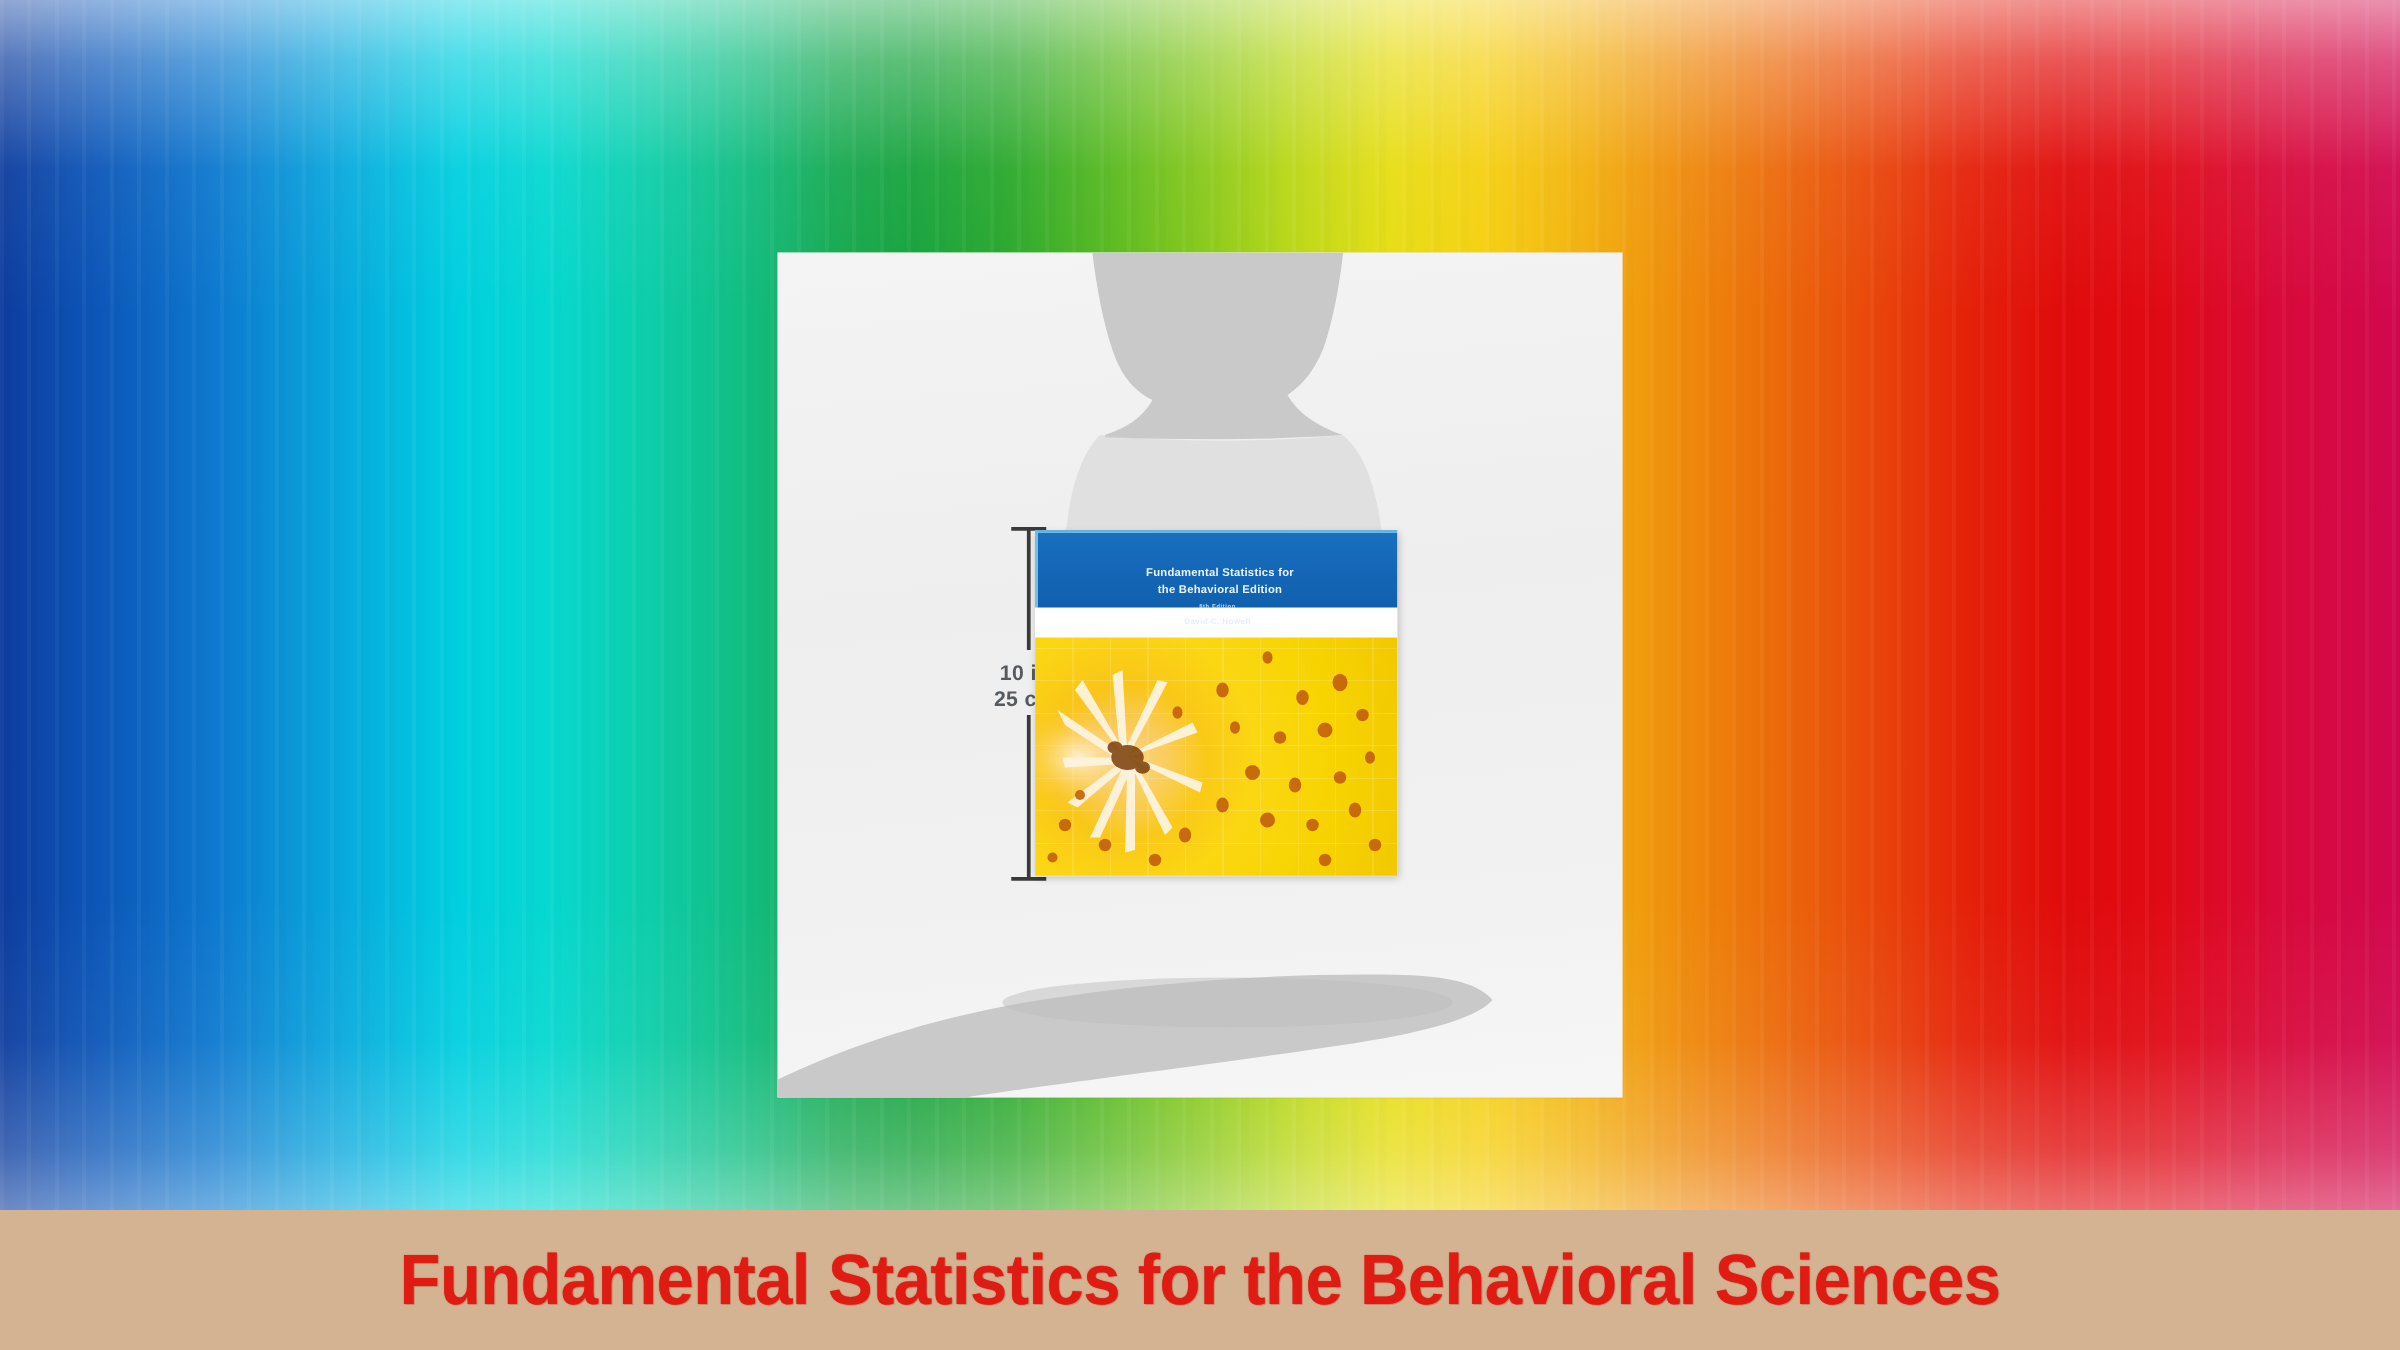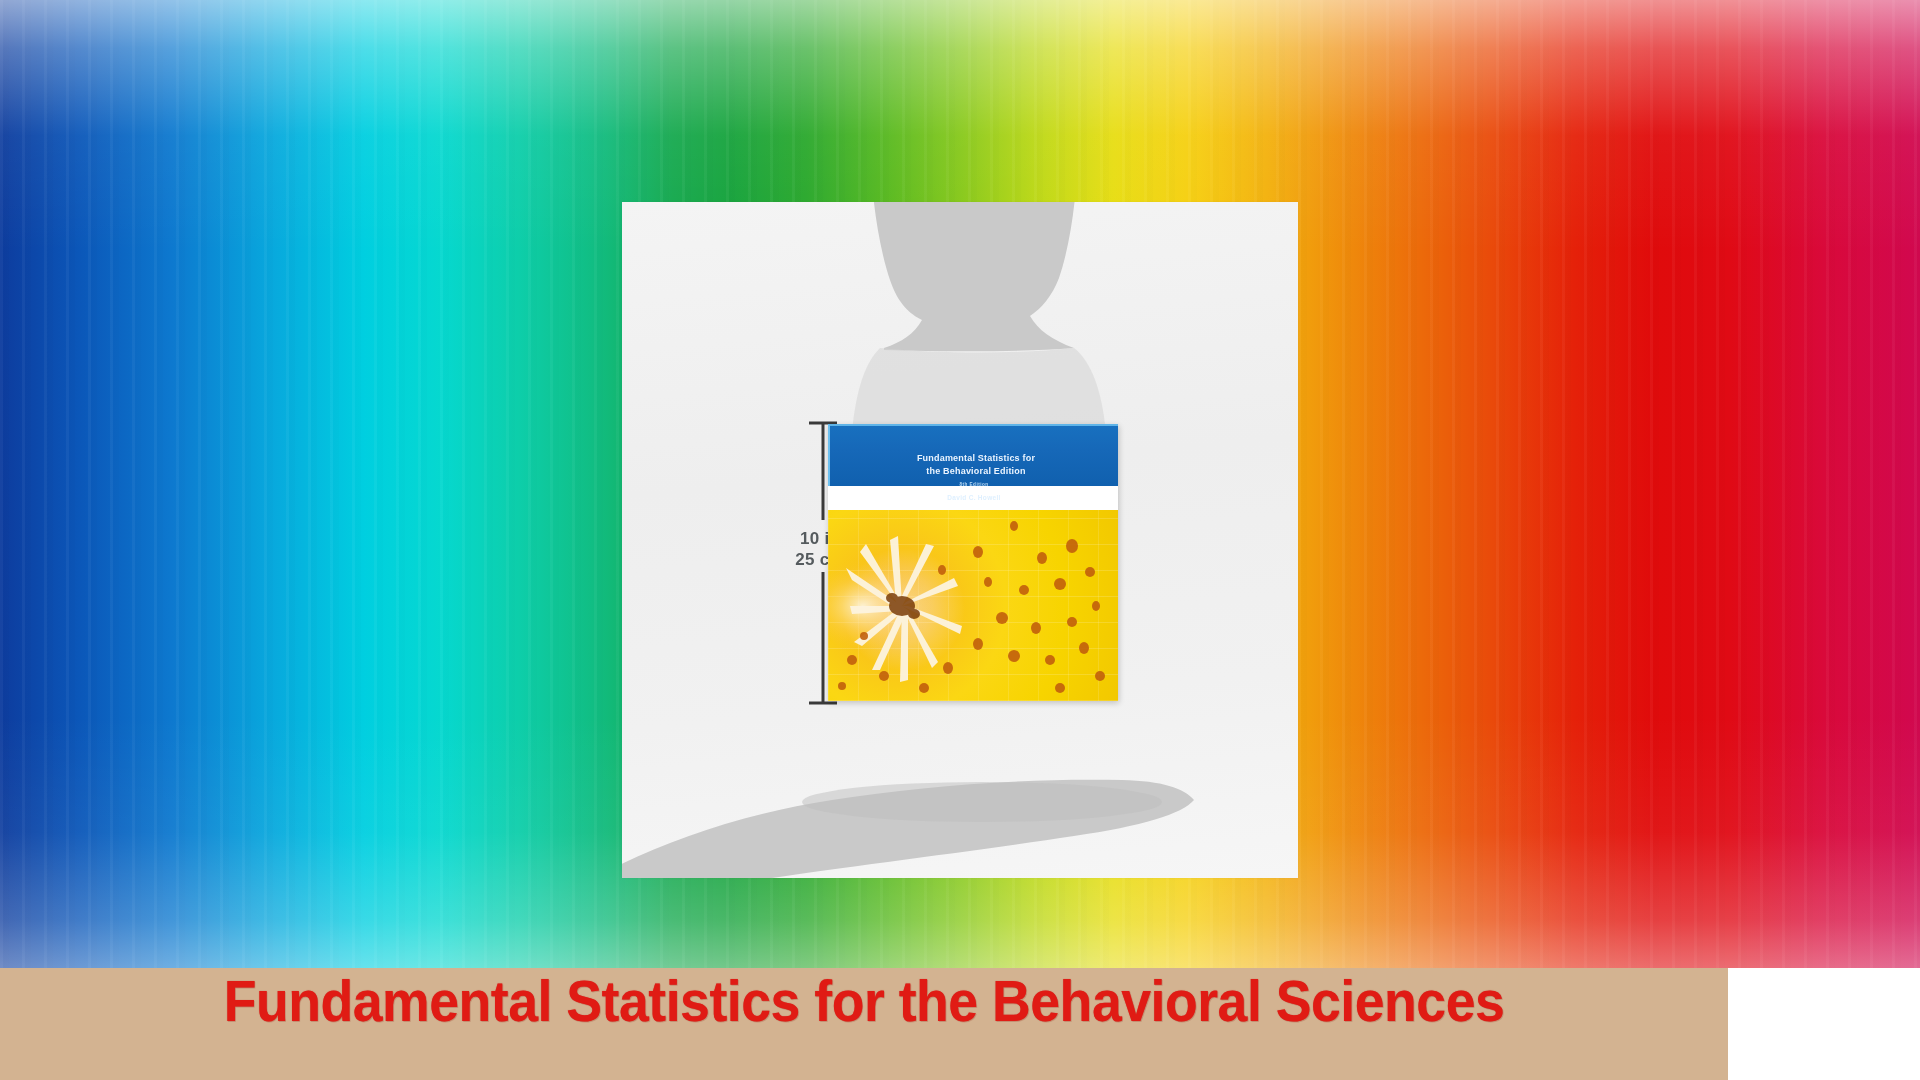--- a/index.html
+++ b/index.html
@@ -157,23 +157,23 @@
     text-align:center;
     color:#555b5e;
     font-size:17px; font-weight:bold;
     line-height:21px;
     letter-spacing:0.3px;
   }
 
   
   .caption-bar {
     position:absolute; left:0; top:968px;
-    width:1728px; height:112px;
+    width:1920px; height:112px;
     background:#d3b391;
-    display:flex; 
+    display:flex; align-items:center;
   }
   .caption-text {
     width:100%;
     text-align:center;
     color:#e01b14;
     font-family:"Liberation Sans", sans-serif;
     font-weight:bold;
     font-size:57px;
     letter-spacing:-0.5px;
     transform:scaleX(0.94);

